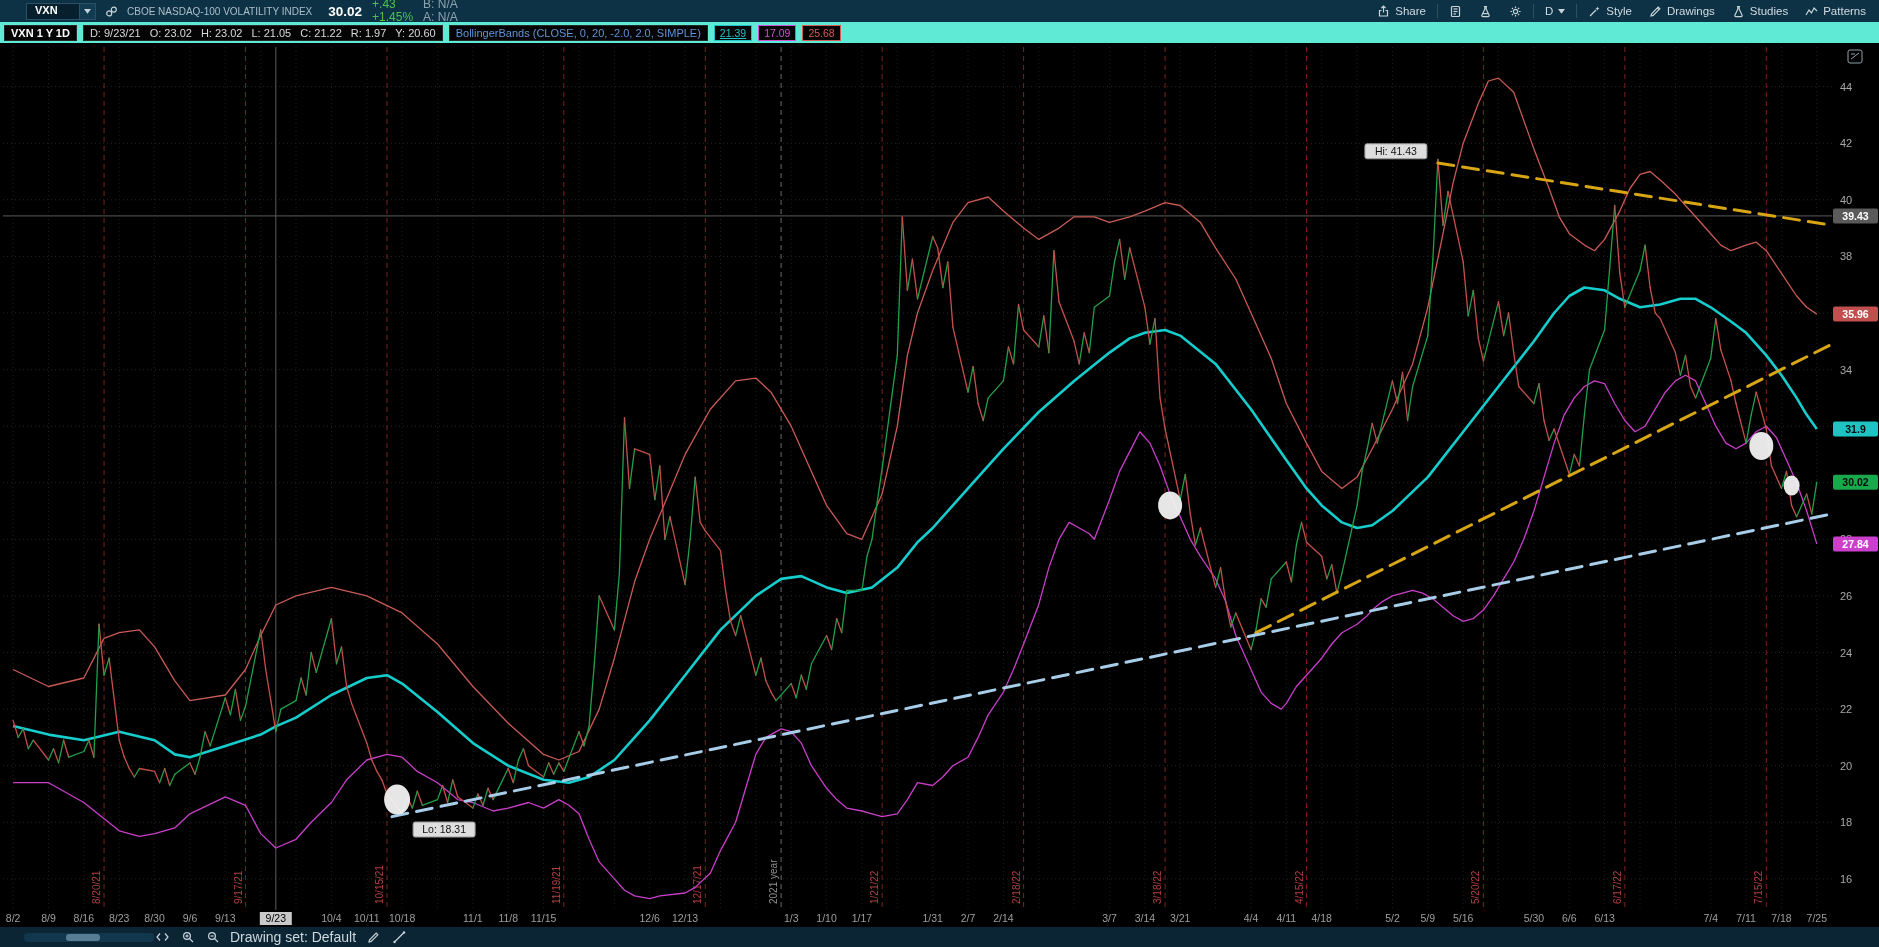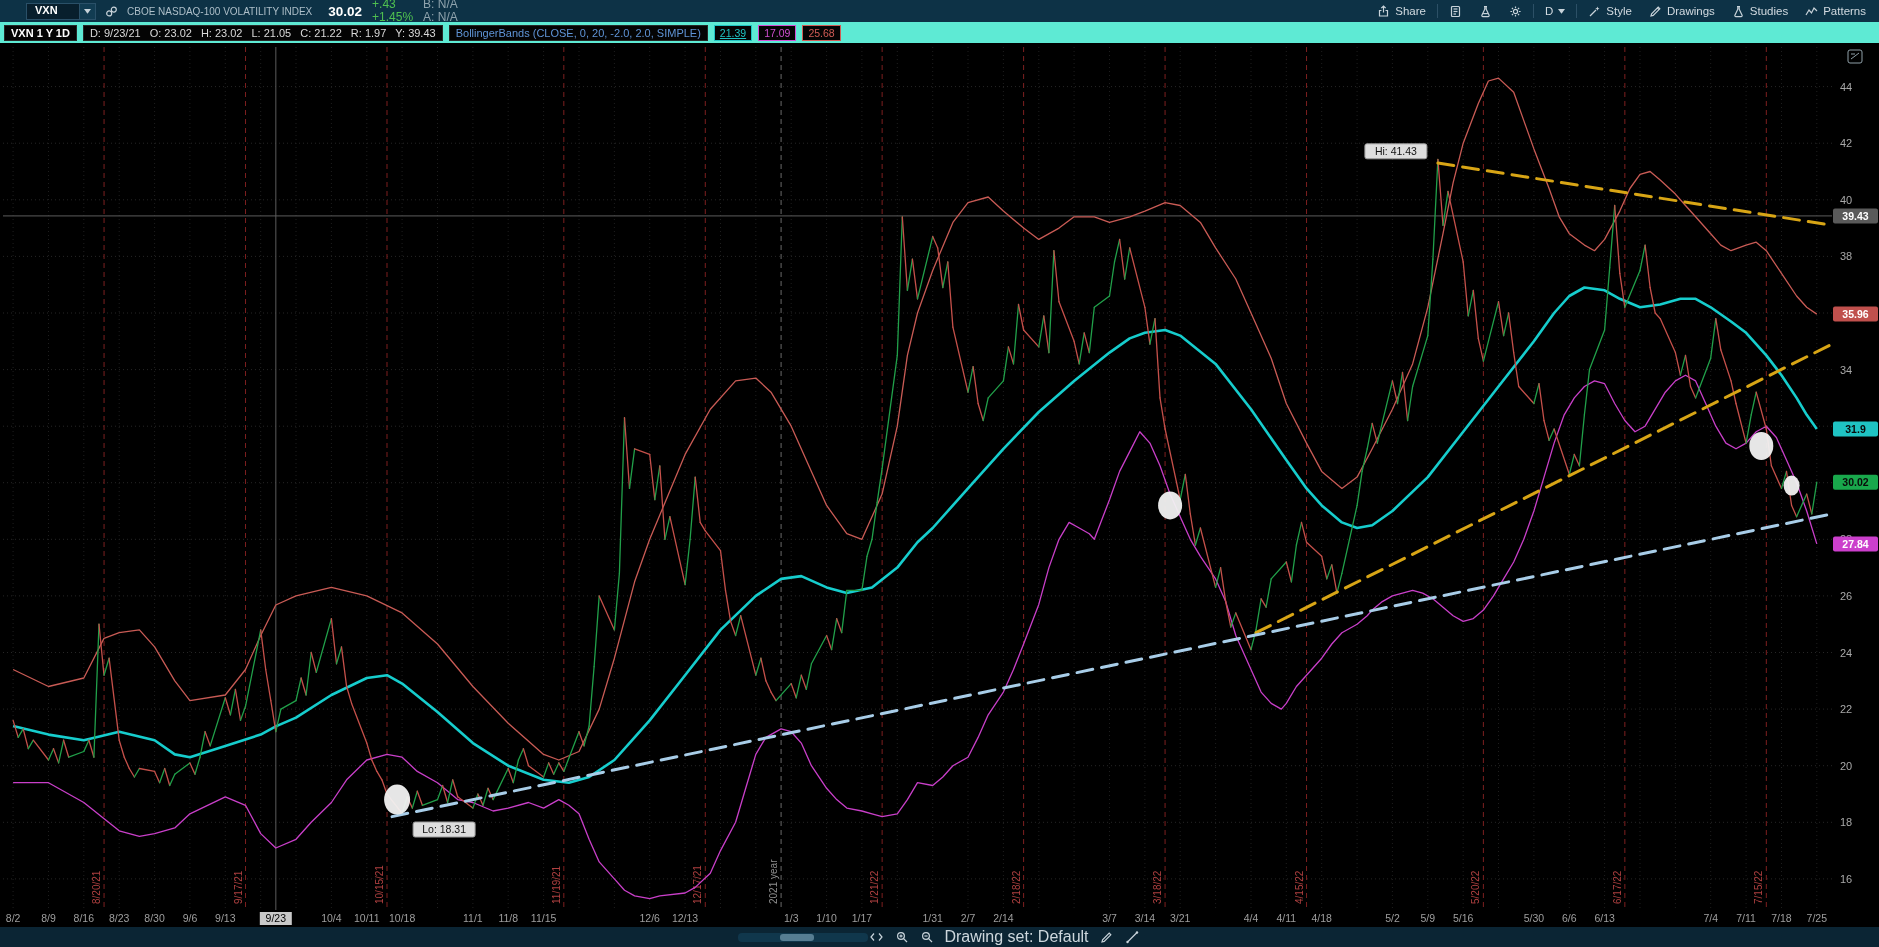--- a/index.html
+++ b/index.html
@@ -35,21 +35,21 @@
   .study-name { color:#5f94d6; }
   .sv { border:1px solid #333; height:16px; display:inline-flex; align-items:center;
     padding:0 5px; font-size:10.5px; background:#040404; }
 
   
   .chart-wrap { position:relative; flex:1 1 auto; background:#000; }
   .chart-wrap svg { position:absolute; inset:0; font-family:"Liberation Sans", sans-serif; }
 
   
   .statusbar { height:20px; background:#0b2534; display:flex; align-items:center;
-    justify-content:center; padding:0 16px; color:#c9d4da; font-size:16px; flex:0 0 20px; }
+    justify-content:flex-start; padding:0 24px; color:#c9d4da; font-size:14px; flex:0 0 20px; }
   .sb-left { display:flex; align-items:center; gap:6px; }
   .hscroll { width:130px; height:9px; background:#10374c; border-radius:4px; position:relative; display:inline-block; }
   .hscroll .thumb { position:absolute; left:42px; top:1px; width:34px; height:7px;
     background:#567d92; border-radius:3px; }
   .sb-right { display:flex; align-items:center; gap:9px; }
   .sb-btn { background:none; border:none; display:flex; align-items:center; cursor:pointer; padding:0 2px; }
   .ds-label { color:#cdd7dd; }
   svg.ic { stroke:#c8d3da; fill:none; stroke-width:1.2; }
 </style>
 </head>
@@ -151,21 +151,21 @@
 
   <div class="infobar">
     <span class="chip sym">VXN 1 Y 1D</span>
     <span class="chip">
       <span>D: 9/23/21</span>
       <span>O: 23.02</span>
       <span>H: 23.02</span>
       <span>L: 21.05</span>
       <span>C: 21.22</span>
       <span>R: 1.97</span>
-      <span>Y: 39.43</span>
+      <span>Y: 20.60</span>
     </span>
     <span class="chip">
       <span class="study-name">BollingerBands (CLOSE, 0, 20, -2.0, 2.0, SIMPLE)</span>
     </span>
     <span class="sv" style="color: rgb(31, 195, 195); border-color: rgb(31, 195, 195); text-decoration: underline;">21.39</span>
     <span class="sv" style="color: rgb(210, 79, 210); border-color: rgb(210, 79, 210);">17.09</span>
     <span class="sv" style="color: rgb(207, 91, 85); border-color: rgb(207, 91, 85);">25.68</span>
   </div>
 
   <div class="chart-wrap">

